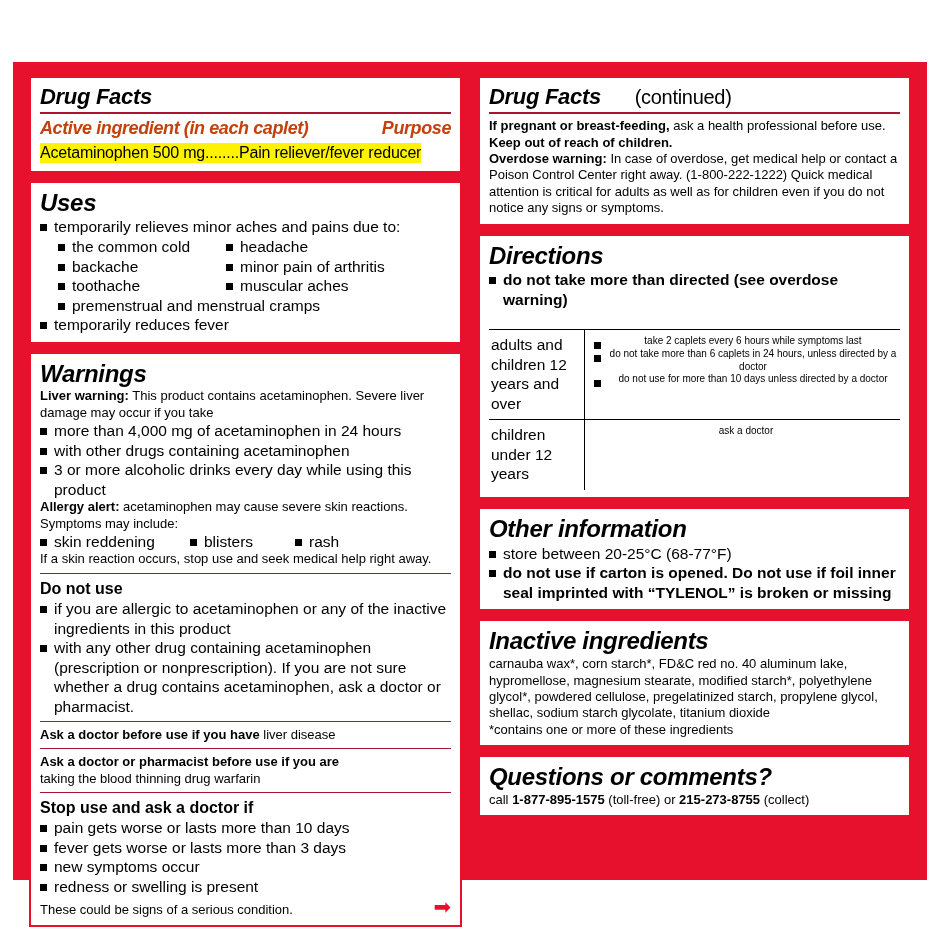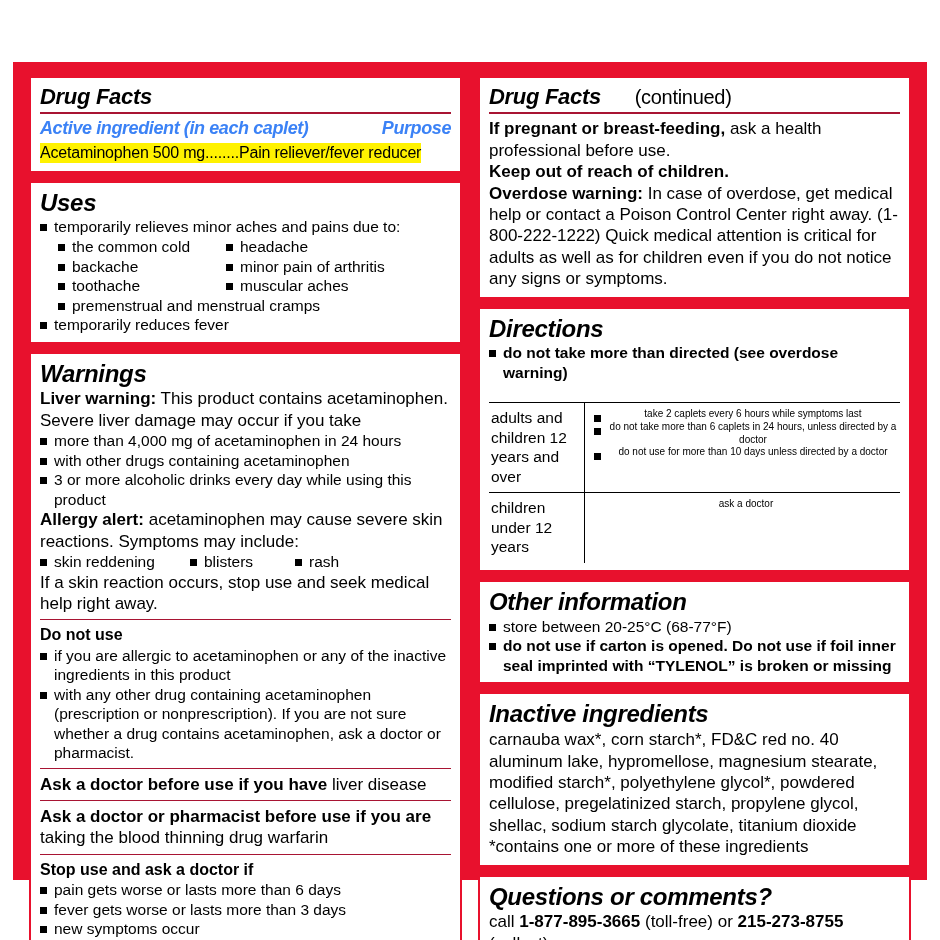--- a/index.html
+++ b/index.html
@@ -35,27 +35,27 @@
   }
   .rule-heavy { border-top: 2px solid #a81433; margin: 3px 0 4px 0; }
   .rule-thin  { border-top: 1.5px solid #a81433; margin: 5px 0 5px 0; }
   .sec-head {
     font-size: 24px; font-weight: bold; font-style: italic;
     letter-spacing: -0.3px; line-height: 1.2; color: #000;
   }
   .sub-head {
     font-size: 16px; font-weight: bold; line-height: 1.26; color: #000;
   }
-  .txt { font-size: 17px; line-height: 1.26; color: #000; }
+  .txt { font-size: 13px; line-height: 1.26; color: #000; }
   .txt.b { font-weight: bold; }
   b { font-weight: bold; }
   .active-row {
     display: flex; justify-content: space-between; align-items: flex-start;
     font-size: 18px; font-weight: bold; font-style: italic;
-    letter-spacing: -0.4px; color: #3b82f6; line-height: 1.2;
+    letter-spacing: -0.4px; color: #c2410c; line-height: 1.2;
   }
   .highlight {
     background: #fff200; font-size: 16px; line-height: 1.3;
     color: #000; padding: 1px 0 2px 0; white-space: nowrap;
     letter-spacing: -0.2px;
   }
 
   
   ul { list-style: none; }
   li { position: relative; padding-left: 14px; font-size: 15.5px;
@@ -177,21 +177,21 @@
 
       <div class="rule-thin"></div>
 
       <div class="txt b">Ask a doctor or pharmacist before use if you are</div>
       <div class="txt">taking the blood thinning drug warfarin</div>
 
       <div class="rule-thin"></div>
 
       <div class="sub-head">Stop use and ask a doctor if</div>
       <ul>
-        <li>pain gets worse or lasts more than 6 days</li>
+        <li>pain gets worse or lasts more than 10 days</li>
         <li>fever gets worse or lasts more than 3 days</li>
         <li>new symptoms occur</li>
         <li>redness or swelling is present</li>
       </ul>
       <div class="stop-last">
         <span class="txt">These could be signs of a serious condition.</span>
         <span class="arrow-icon">➡</span>
       </div>
     </div>
 
@@ -253,21 +253,21 @@
     <div class="box">
       <div class="sec-head">Inactive ingredients</div>
       <div class="txt">carnauba wax*, corn starch*, FD&amp;C red no. 40 aluminum lake, hypromellose, magnesium stearate, modified starch*, polyethylene glycol*, powdered cellulose, pregelatinized starch, propylene glycol, shellac, sodium starch glycolate, titanium dioxide</div>
       <div class="txt">*contains one or more of these ingredients</div>
     </div>
 
     <div class="box">
       <div class="sec-head">Questions or comments?</div>
       <div class="txt">
         <span>call</span>
-        <b>1-877-895-3665</b>
+        <b>1-877-895-1575</b>
         <span>(toll-free) or</span>
         <b>215-273-8755</b>
         <span>(collect)</span>
       </div>
     </div>
 
   </div>
 </div>
 
 </body></html>

